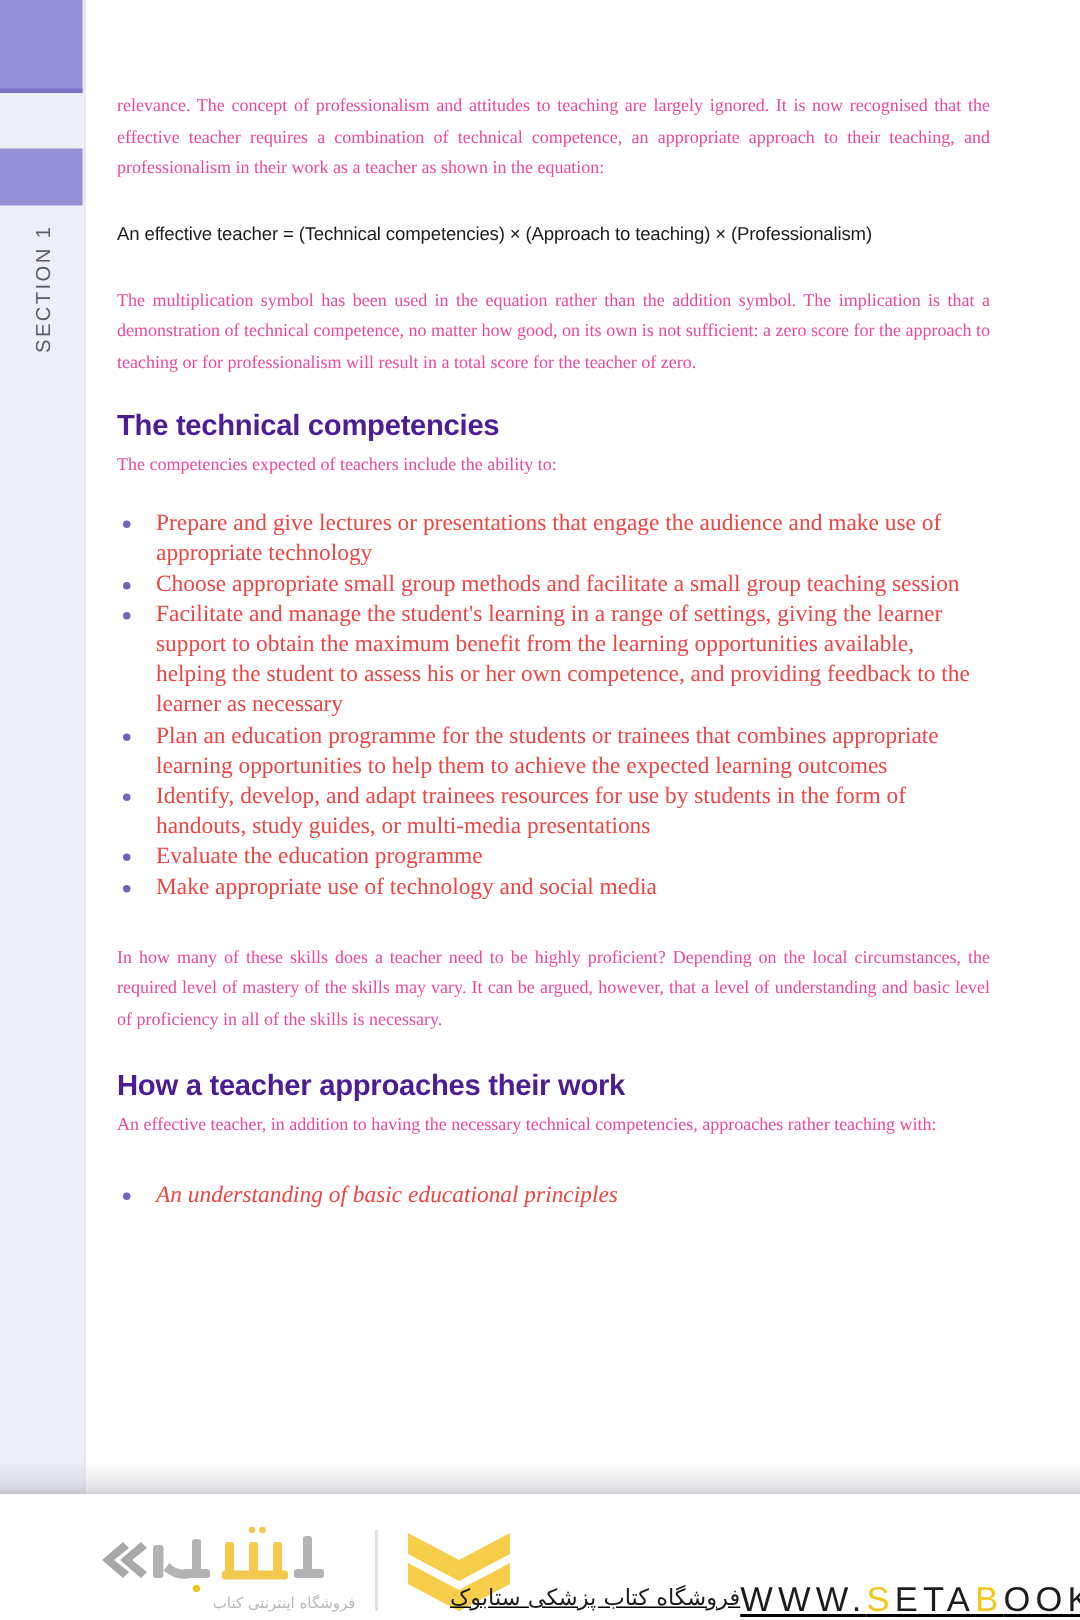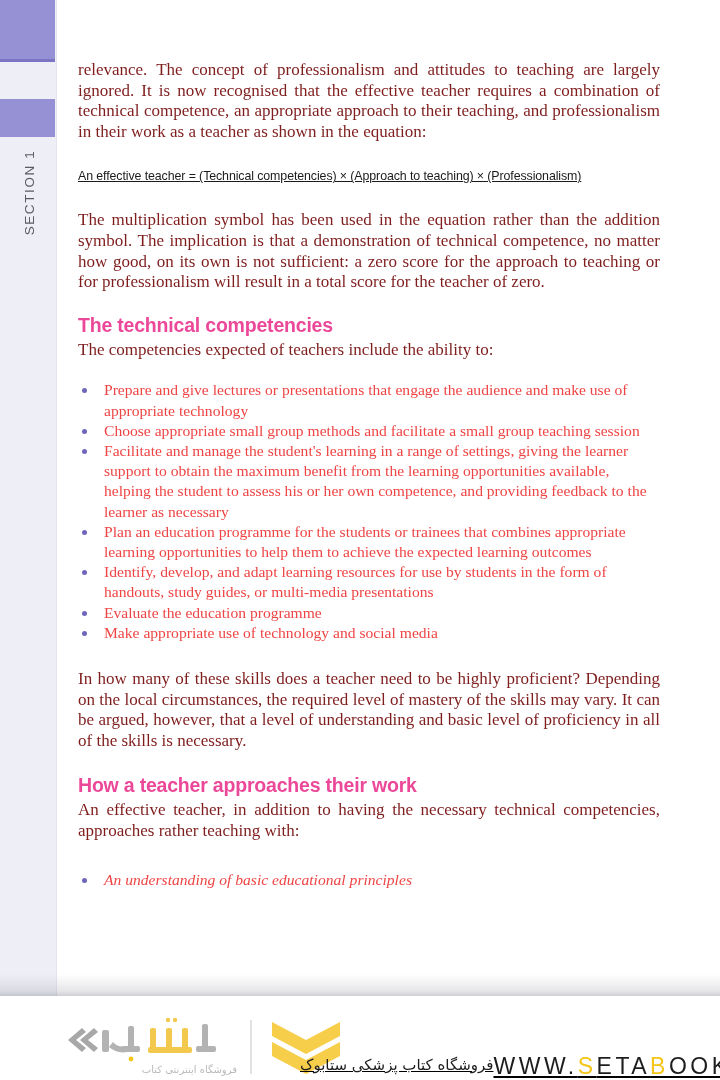--- a/index.html
+++ b/index.html
@@ -68,47 +68,46 @@
   #content {
     position: absolute;
     left: 78px;
     top: 0;
     width: 582px;
   }
 
   p.body {
     margin: 0;
     font-family: "Liberation Serif", serif;
-    font-size: 17px;
+    font-size: 12px;
     line-height: 20.6px;
-    color: #7f1d1d;
+    color: #ec4899;
     text-align: justify;
     text-justify: inter-word;
     -webkit-hyphens: none;
     hyphens: none;
   }
 
   .spacer-top { height: 60px; }
 
   .equation {
     font-family: "Liberation Sans", sans-serif;
     font-size: 12.4px;
     line-height: 16px;
     color: #1b1b1b;
     margin: 0;
     white-space: nowrap;
     letter-spacing: -0.1px;
-    text-decoration: underline;
   }
 
   h2.sec-head {
     font-family: "Liberation Sans", sans-serif;
     font-size: 19.5px;
     font-weight: bold;
-    color: #ec4899;
+    color: #4c1d95;
     margin: 0;
     line-height: 24px;
     letter-spacing: -0.2px;
   }
 
   ul.bullets {
     list-style: none;
     margin: 0;
     padding: 0;
   }
@@ -259,21 +258,21 @@
 
     <p class="body">The competencies expected of teachers include the ability to:</p>
 
     <div class="gap-20"></div>
 
     <ul class="bullets" id="bullets-1">
         <li>Prepare and give lectures or presentations that engage the audience and make use of appropriate technology</li>
         <li>Choose appropriate small group methods and facilitate a small group teaching session</li>
         <li>Facilitate and manage the student's learning in a range of settings, giving the learner support to obtain the maximum benefit from the learning opportunities available, helping the student to assess his or her own competence, and providing feedback to the learner as necessary</li>
         <li>Plan an education programme for the students or trainees that combines appropriate learning opportunities to help them to achieve the expected learning outcomes</li>
-        <li>Identify, develop, and adapt learning resources for use by students in the form of handouts, study guides, or multi-media presentations</li>
+        <li>Identify, develop, and adapt trainees resources for use by students in the form of handouts, study guides, or multi-media presentations</li>
         <li>Evaluate the education programme</li>
         <li>Make appropriate use of technology and social media</li>
       </ul>
 
     <div class="gap-26"></div>
 
     <p class="body">In how many of these skills does a teacher need to be highly proficient? Depending on the local circumstances, the required level of mastery of the skills may vary. It can be argued, however, that a level of understanding and basic level of proficiency in all of the skills is necessary.</p>
 
     <div class="gap-22"></div>
 

